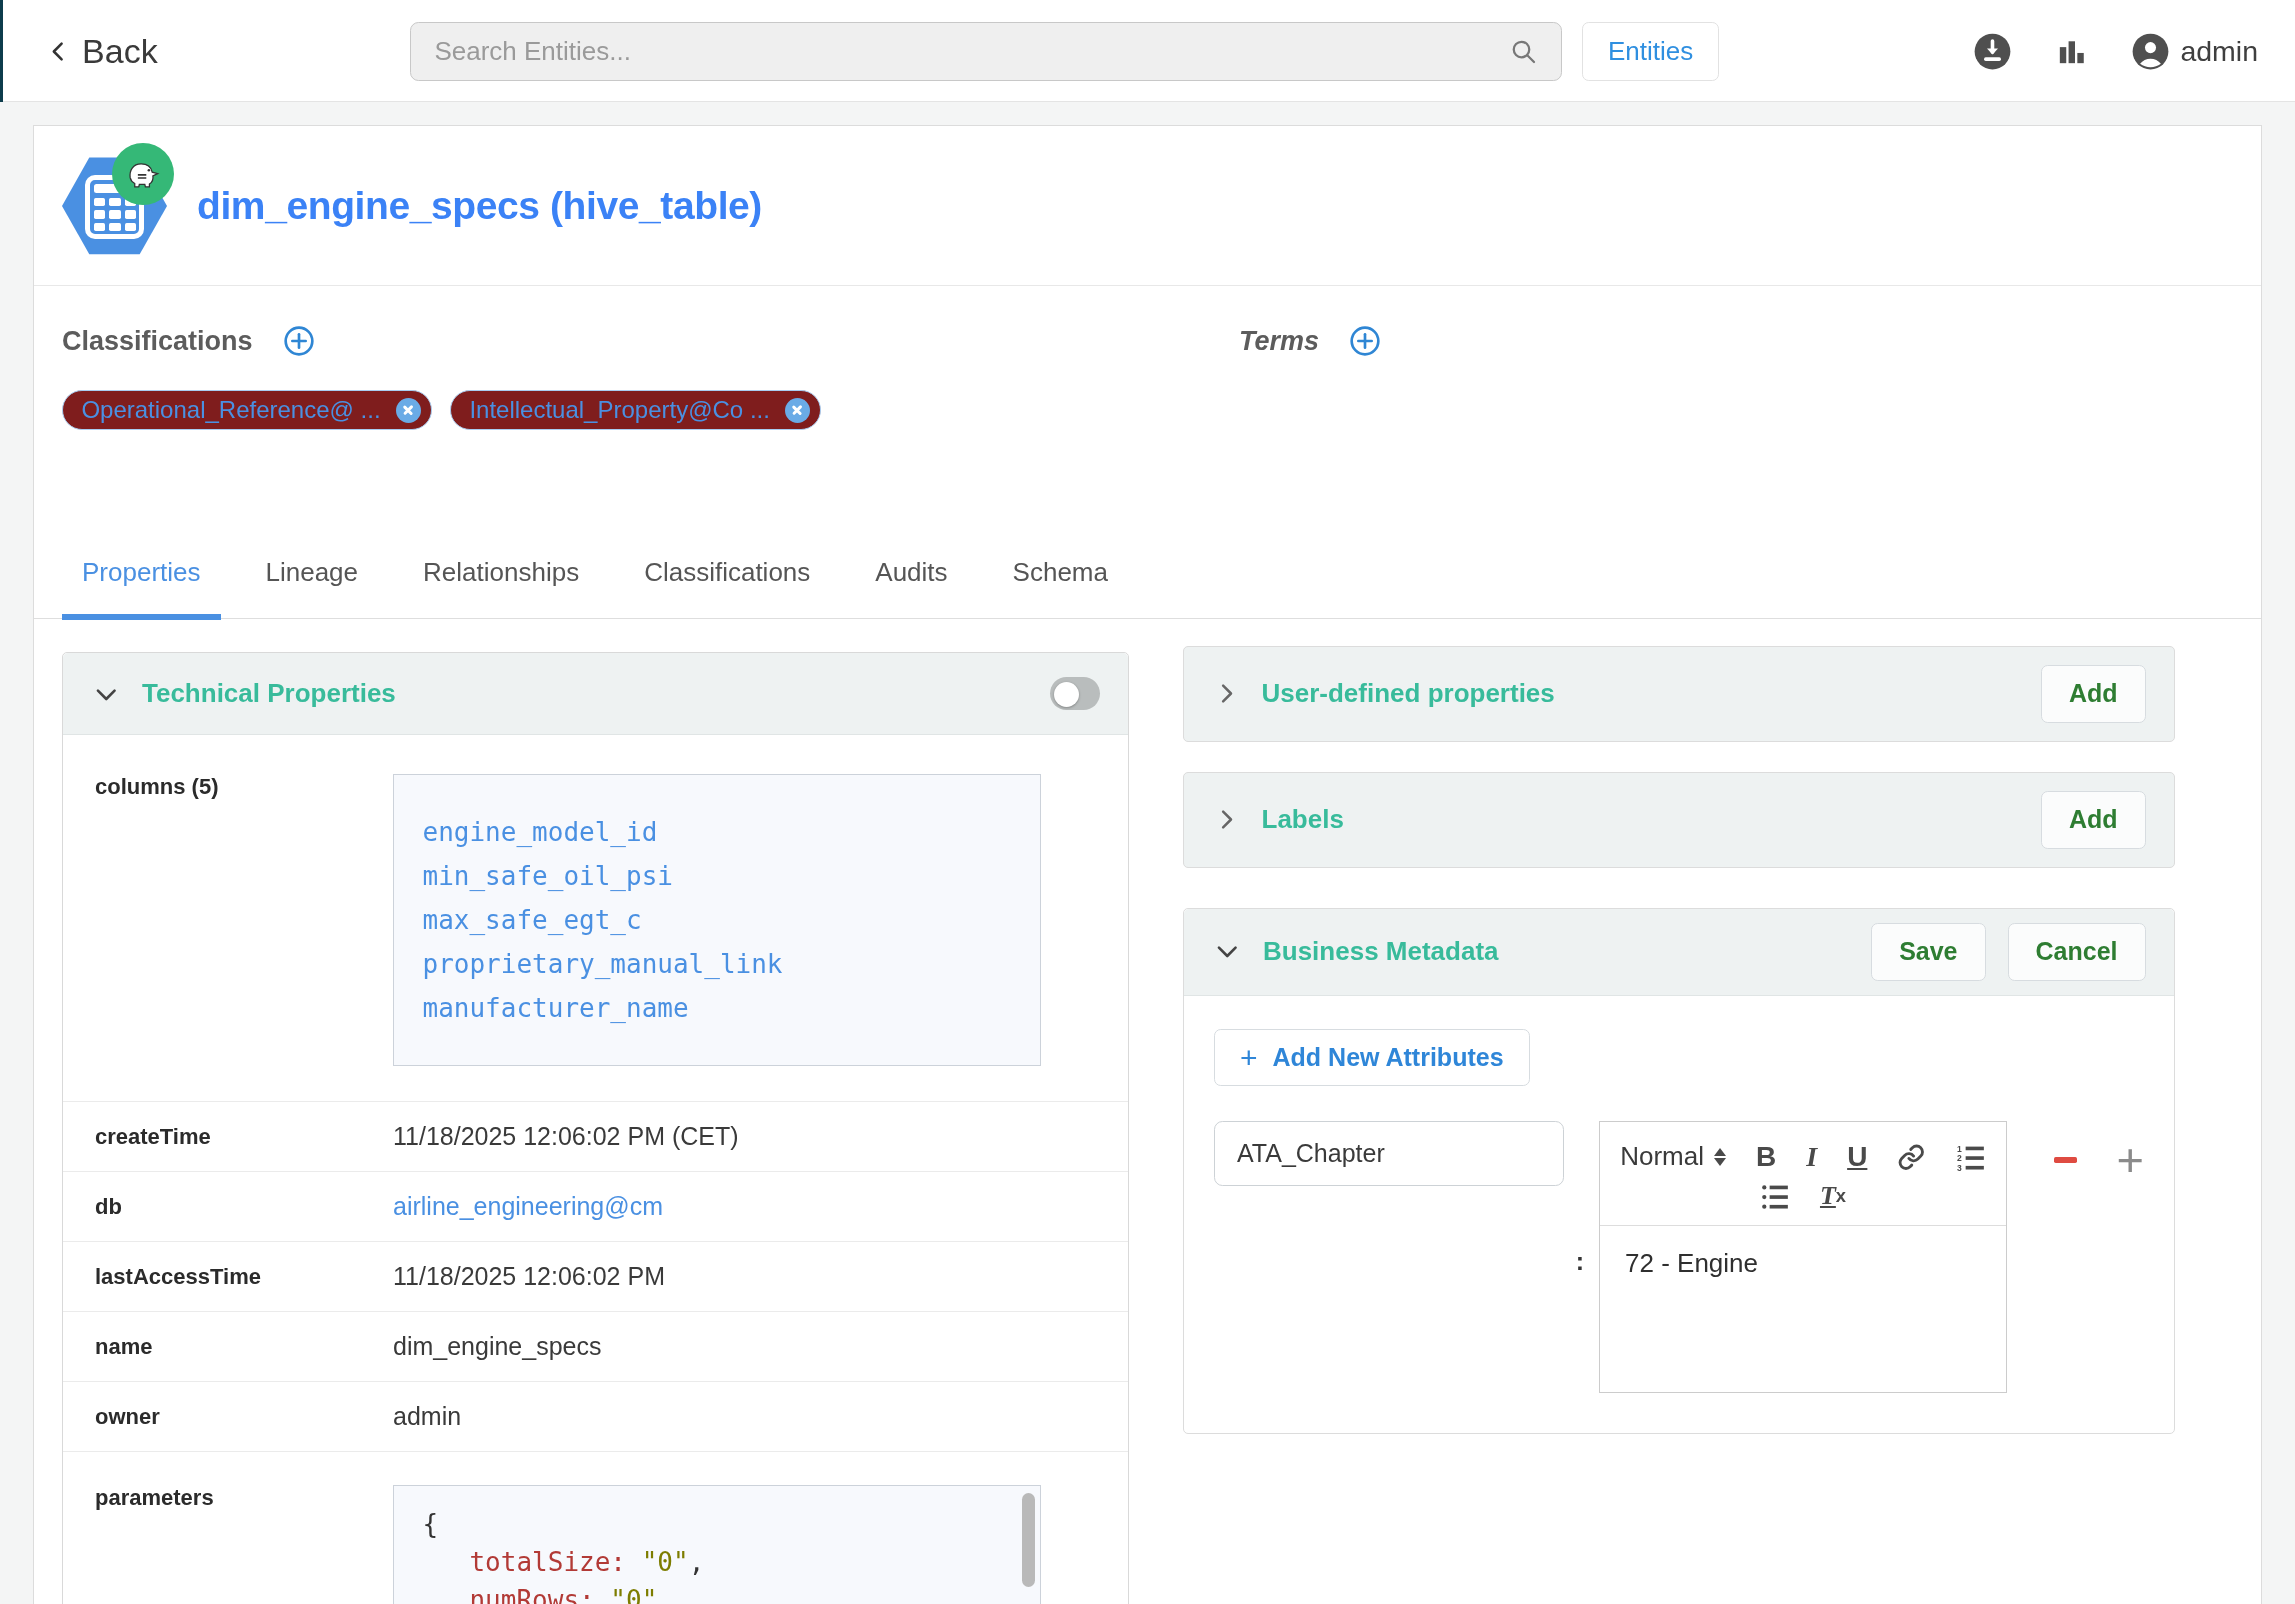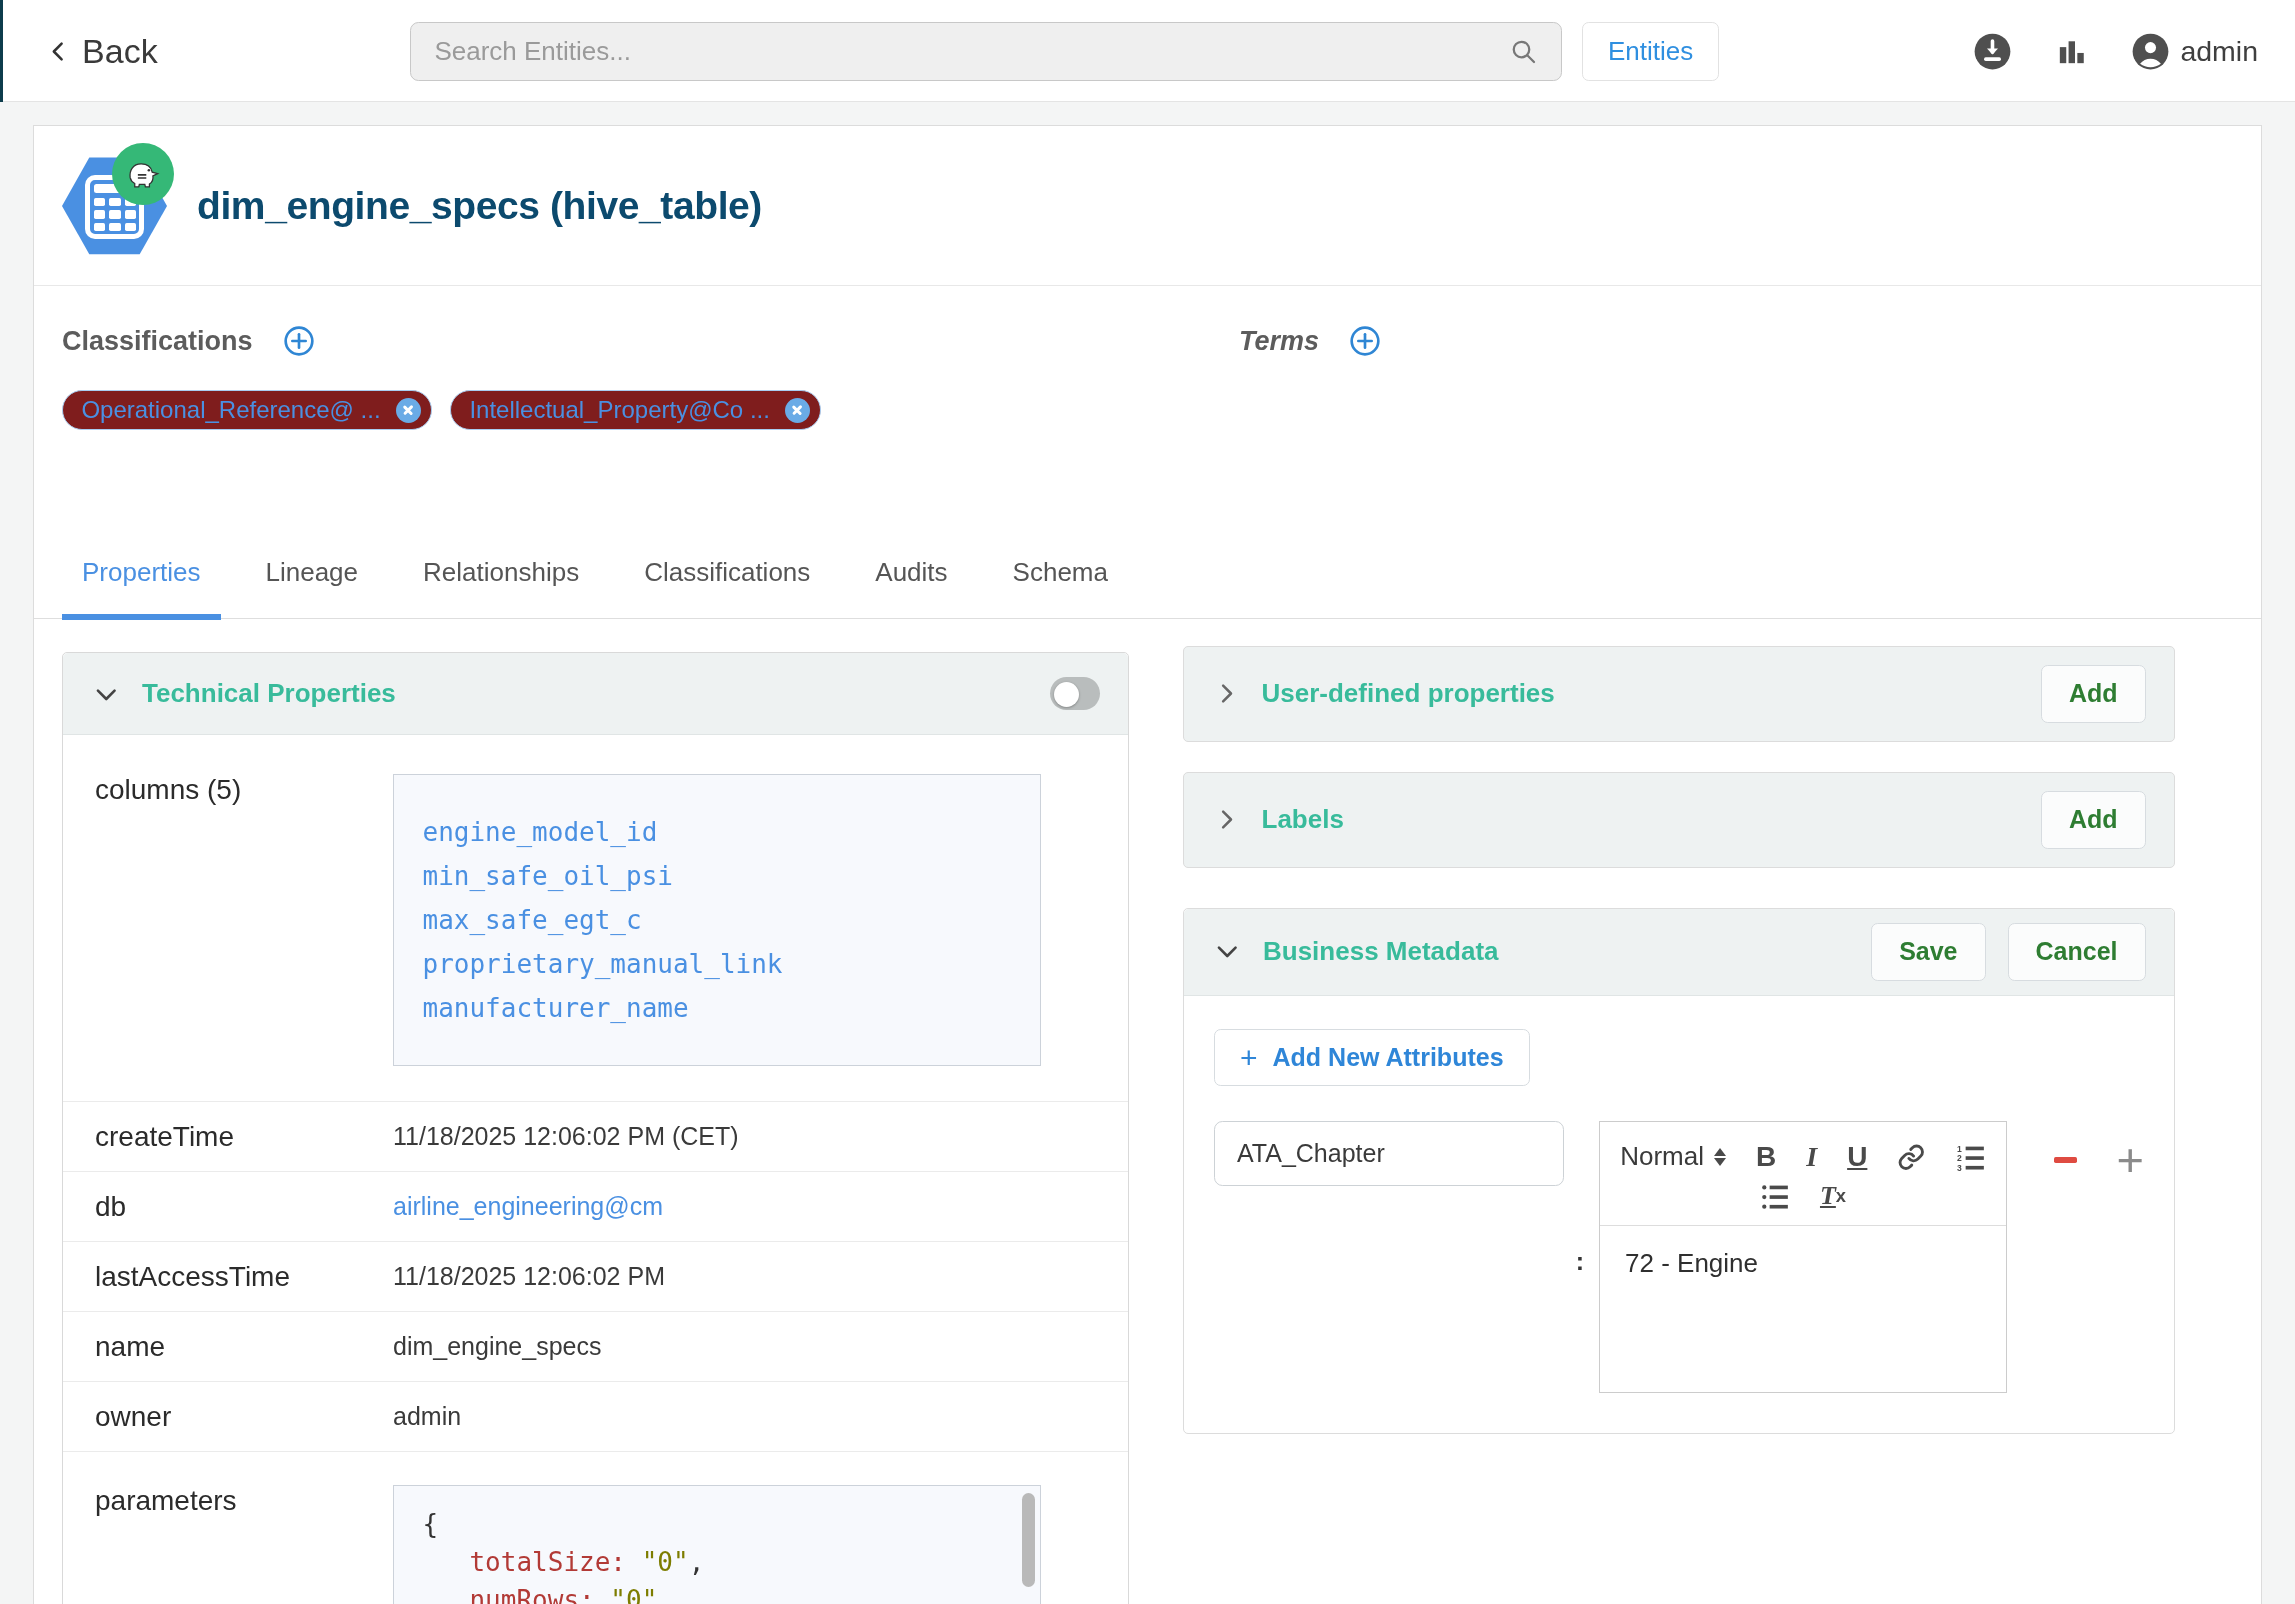--- a/index.html
+++ b/index.html
@@ -34,21 +34,21 @@
   .hexagon { position:absolute; inset:0; background:#4a90e2;
              clip-path:polygon(26% 4%,74% 4%,100% 50%,74% 96%,26% 96%,0 50%); }
   .table-glyph { position:absolute; left:23.4px; top:22px; width:59px; height:64px;
                  border:5.9px solid #fff; border-radius:10px; background:#4a90e2; }
   .table-head { position:absolute; left:3.3px; top:3.3px; right:3.3px; height:9.2px; background:#fff; border-radius:2.5px; }
   .table-cells { position:absolute; left:3.3px; top:17.6px; right:3.3px; bottom:3.3px;
                  display:grid; grid-template-columns:repeat(3,1fr); grid-template-rows:repeat(3,1fr); gap:4.2px; }
   .table-cells div { background:#fff; border-radius:1.7px; }
   .hive-badge { position:absolute; right:-6.7px; top:-10px; width:62px; height:62px; border-radius:50%;
                 background:#35b877; display:flex; align-items:center; justify-content:center; }
-  .page-title { font-size:39px; font-weight:700; color:#0c4a6e; letter-spacing:-0.4px; }
+  .page-title { font-size:39px; font-weight:700; color:#3b82f6; letter-spacing:-0.4px; }
 
   .h-divider { border:none; border-top:1.7px solid #e8e8e8; margin:0; }
 
   
   .meta-section { position:relative; height:239px; }
   .section-label-row { display:flex; align-items:center; gap:30px; font-size:27px; font-weight:700; color:#5c5c5c; }
   .classifications-block { position:absolute; left:28px; top:39px; }
   .terms-block { position:absolute; left:1205px; top:39px;font-style:italic; }
   .tags { display:flex; gap:18.4px; margin-top:33px; }
   .tag { display:flex; align-items:center; gap:15px; height:40px; padding:0 10px 0 18.4px;
@@ -73,21 +73,21 @@
   .lp-header { height:82px; background:#eef2f2; border-bottom:1.7px solid #e0e5e5;
                display:flex; align-items:center; gap:22px; padding:0 28.5px; border-radius:5px 5px 0 0; }
   .green-title { color:#38bb9b; font-size:26px; font-weight:700; flex:1; }
   .toggle { width:50px; height:33px; border-radius:16.7px; background:#b9bdbd; position:relative; cursor:pointer; flex:0 0 auto; }
   .toggle-knob { position:absolute; left:4.2px; top:4.2px; width:25px; height:25px; border-radius:50%; background:#fff;
                  box-shadow:0 0.8px 2.5px rgba(0,0,0,.3); }
 
   .kv-row { display:flex; align-items:center; min-height:70px; margin:0; padding:0 32px; border-bottom:1.7px solid #ebebeb; }
   .kv-row.tall { align-items:flex-start; padding-top:39px; padding-bottom:35px; }
   .kv-row.last { border-bottom:none; }
-  .kv-key { width:298px; flex:0 0 auto; font-size:28px; font-weight:400; color:#2b2b2b; }
+  .kv-key { width:298px; flex:0 0 auto; font-size:22px; font-weight:700; color:#2b2b2b; }
   .kv-val { font-size:25px; color:#3a3a3a; }
   .kv-link { font-size:25px; color:#4a90e2; text-decoration:none; cursor:pointer; }
 
   .code-box { width:648px; background:#f7f9fd; border:1.7px solid #ccd2da; padding:35px 28.5px; }
   .code-link { display:block; font-family:"DejaVu Sans Mono",monospace; font-size:26px; line-height:44px;
                color:#4a90e2; text-decoration:none; cursor:pointer; }
   .code-box.params { position:relative; height:156px; overflow:hidden; padding:18.4px 28.5px; }
   .code-line { font-family:"DejaVu Sans Mono",monospace; font-size:26px; line-height:38px; color:#333; white-space:pre; }
   .jkey { color:#b23a36; } .jval { color:#7d7d00; }
   .scroll-thumb { position:absolute; right:5px; top:6.7px; width:13.4px; height:94px; background:#b9b9b9; border-radius:6.7px; cursor:pointer; }

